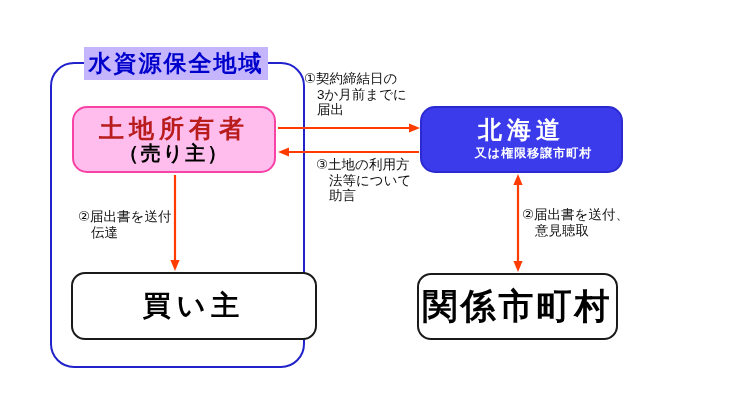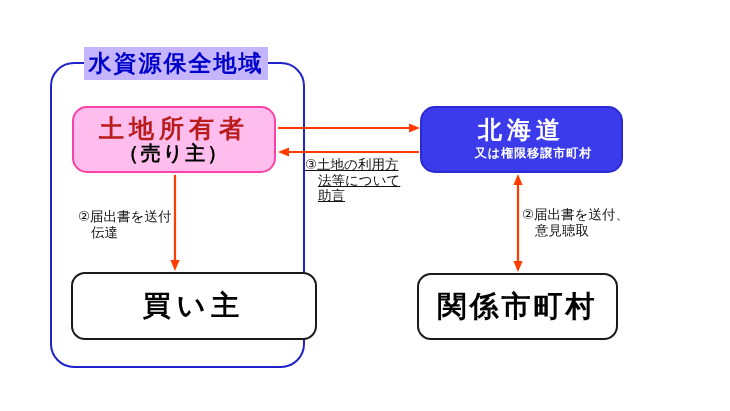--- a/index.html
+++ b/index.html
@@ -65,21 +65,21 @@
   .node-hokkaido .l1{font-size:24px;font-weight:bold;letter-spacing:5px;color:var(--hokkaido-text,#fff);line-height:26px;}
   .node-hokkaido .l2{font-size:12px;font-weight:bold;letter-spacing:1px;color:var(--hokkaido-text,#fff);line-height:20px;margin-left:24px;}
   .node-plain{
     background:#ffffff;
     border:2px solid var(--node-border,#1a1a1a);
     border-radius:14px;
   }
   .node-buyer{left:71px;top:272px;width:246px;height:68px;}
   .node-buyer .l1{font-size:28px;font-weight:bold;letter-spacing:6px;color:#000;}
   .node-municipalities{left:417px;top:273px;width:201px;height:67px;}
-  .node-municipalities .l1{font-size:29px;font-weight:bold;letter-spacing:3px;color:#000;}
+  .node-municipalities .l1{font-size:35px;font-weight:bold;letter-spacing:3px;color:#000;}
   .step-label{
     position:absolute;
     font-size:13.5px;line-height:15.5px;
     color:var(--label-text,#111);
     z-index:4;
     white-space:nowrap;
   }
   .step-label .indent{padding-left:13px;}
   .arrows{
     position:absolute;left:0;top:0;width:730px;height:411px;
@@ -107,22 +107,27 @@
   </div>
 
   <div class="node node-plain node-buyer">
     <div class="l1">買い主</div>
   </div>
 
   <div class="node node-plain node-municipalities">
     <div class="l1">関係市町村</div>
   </div>
 
+  <div class="step-label" style="left:304px;top:71px;">
+    <div>①契約締結日の</div>
+    <div class="indent">3か月前までに</div>
+    <div class="indent">届出</div>
+  </div>
 
-  <div class="step-label" style="left:305px;top:157px;text-decoration:underline;">
+  <div class="step-label" style="left:316px;top:157px;">
     <div>③土地の利用方</div>
     <div class="indent">法等について</div>
     <div class="indent">助言</div>
   </div>
 
   <div class="step-label" style="left:78px;top:209px;">
     <div>②届出書を送付</div>
     <div class="indent">伝達</div>
   </div>
 

